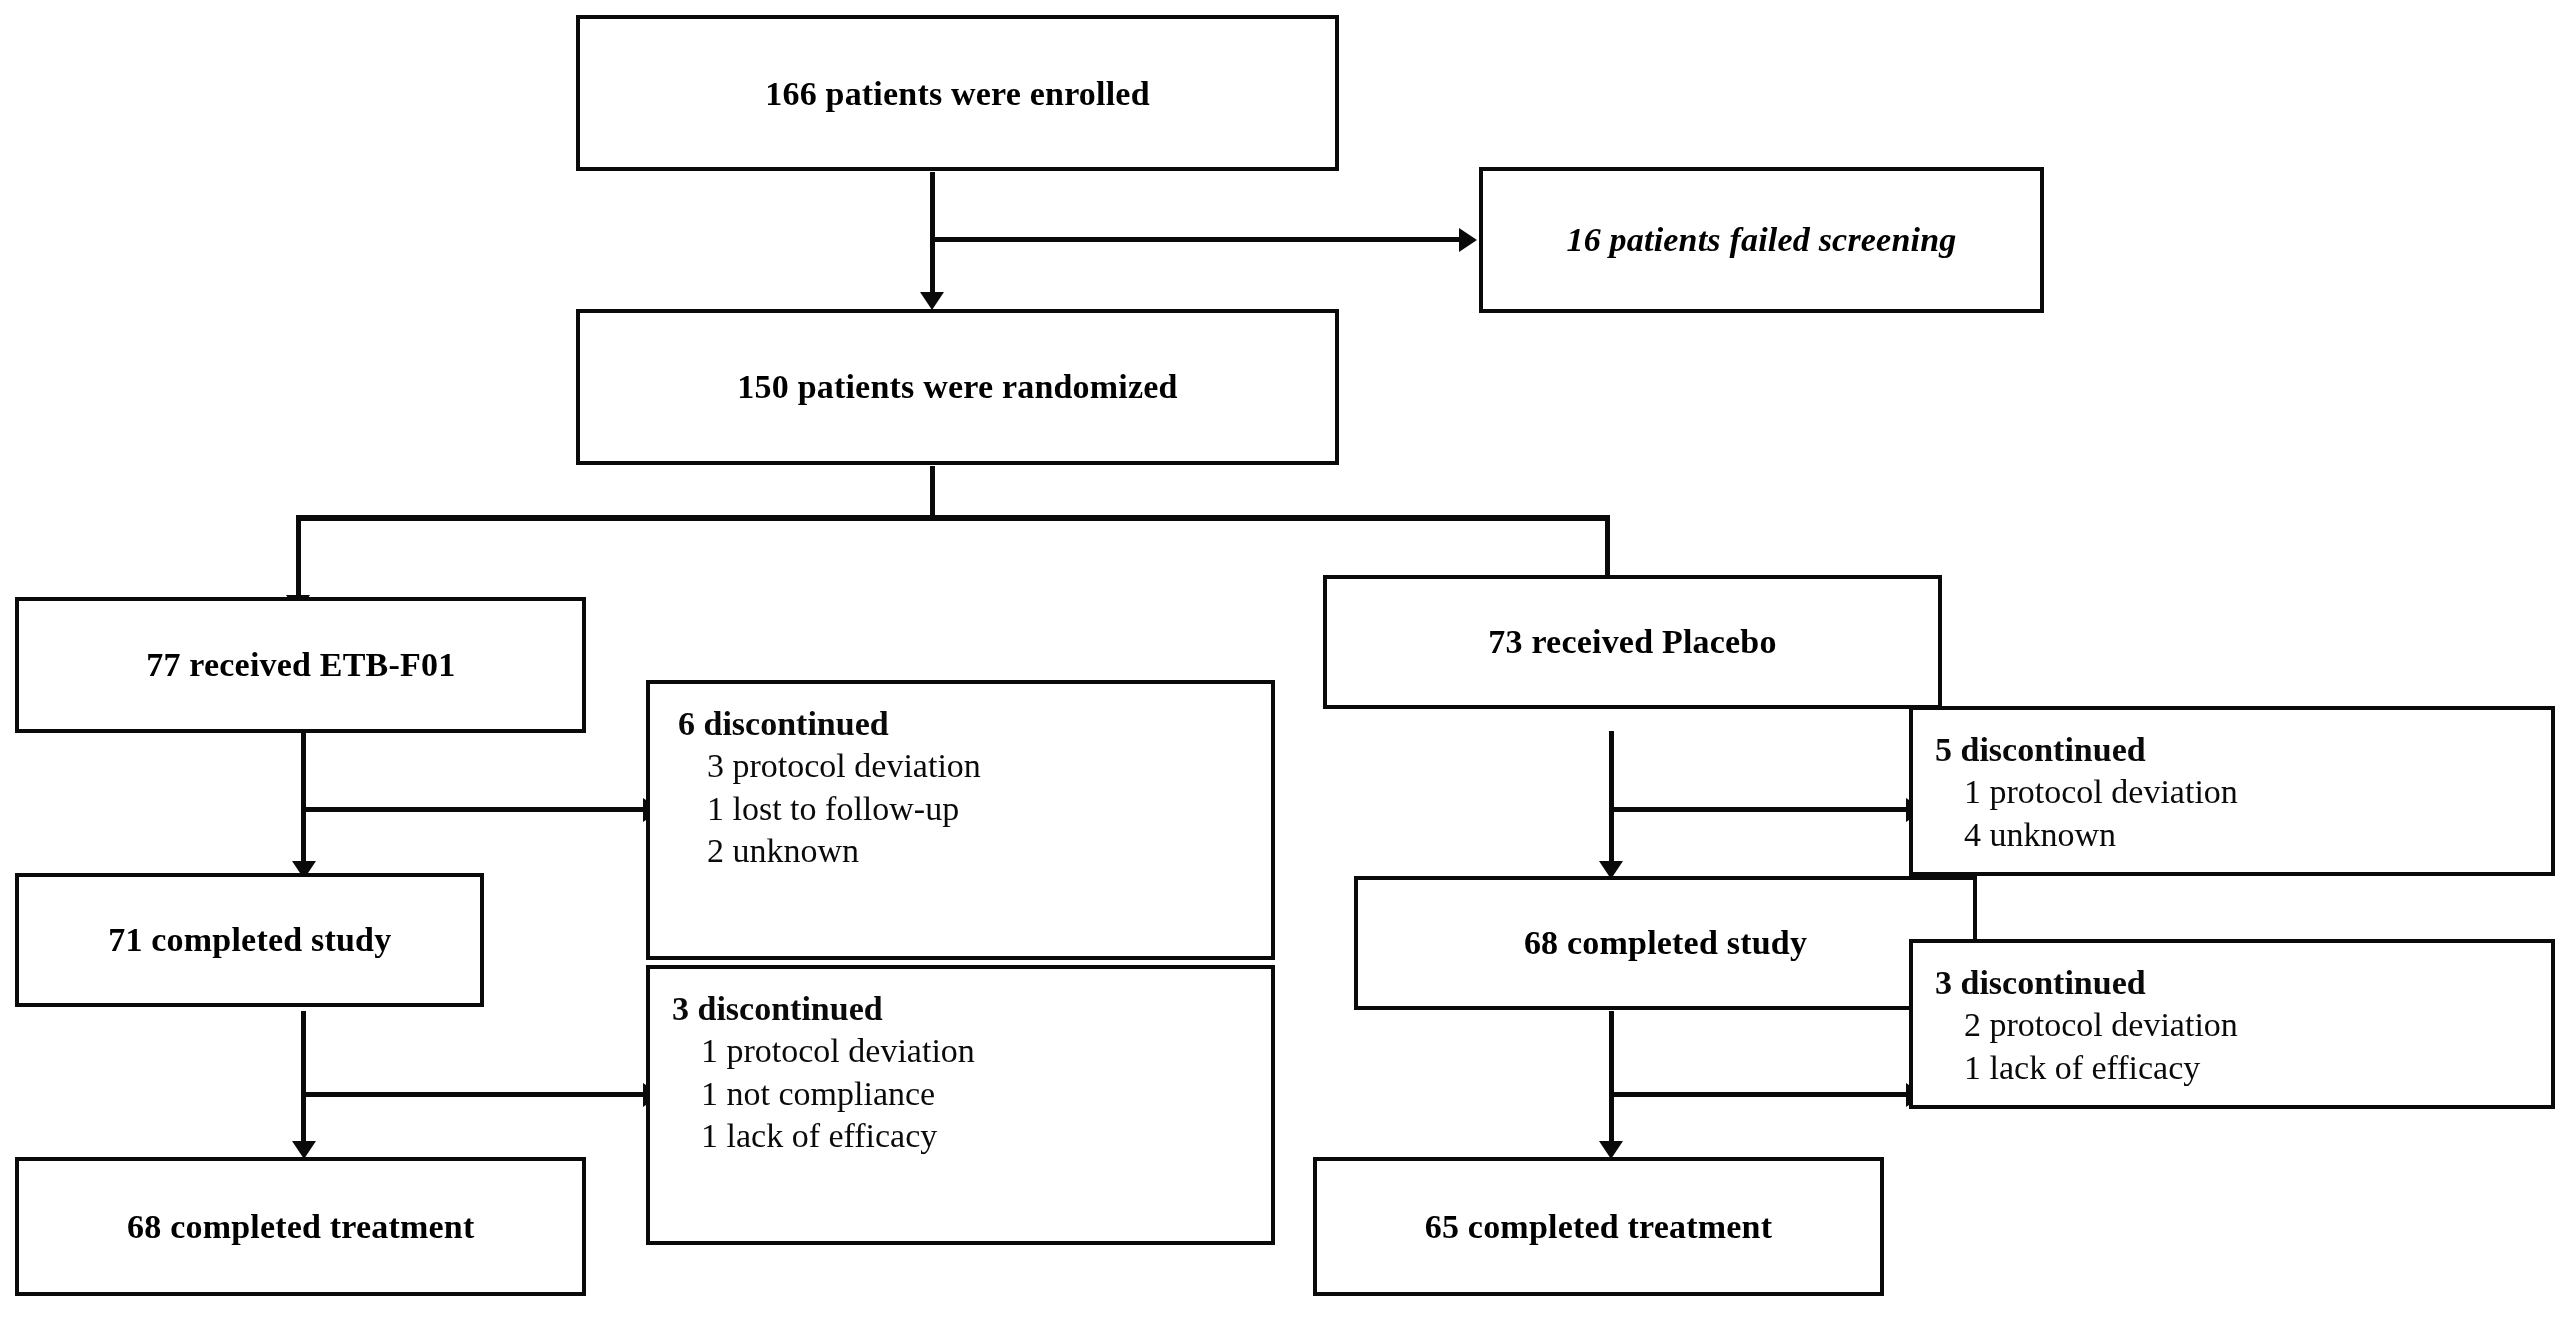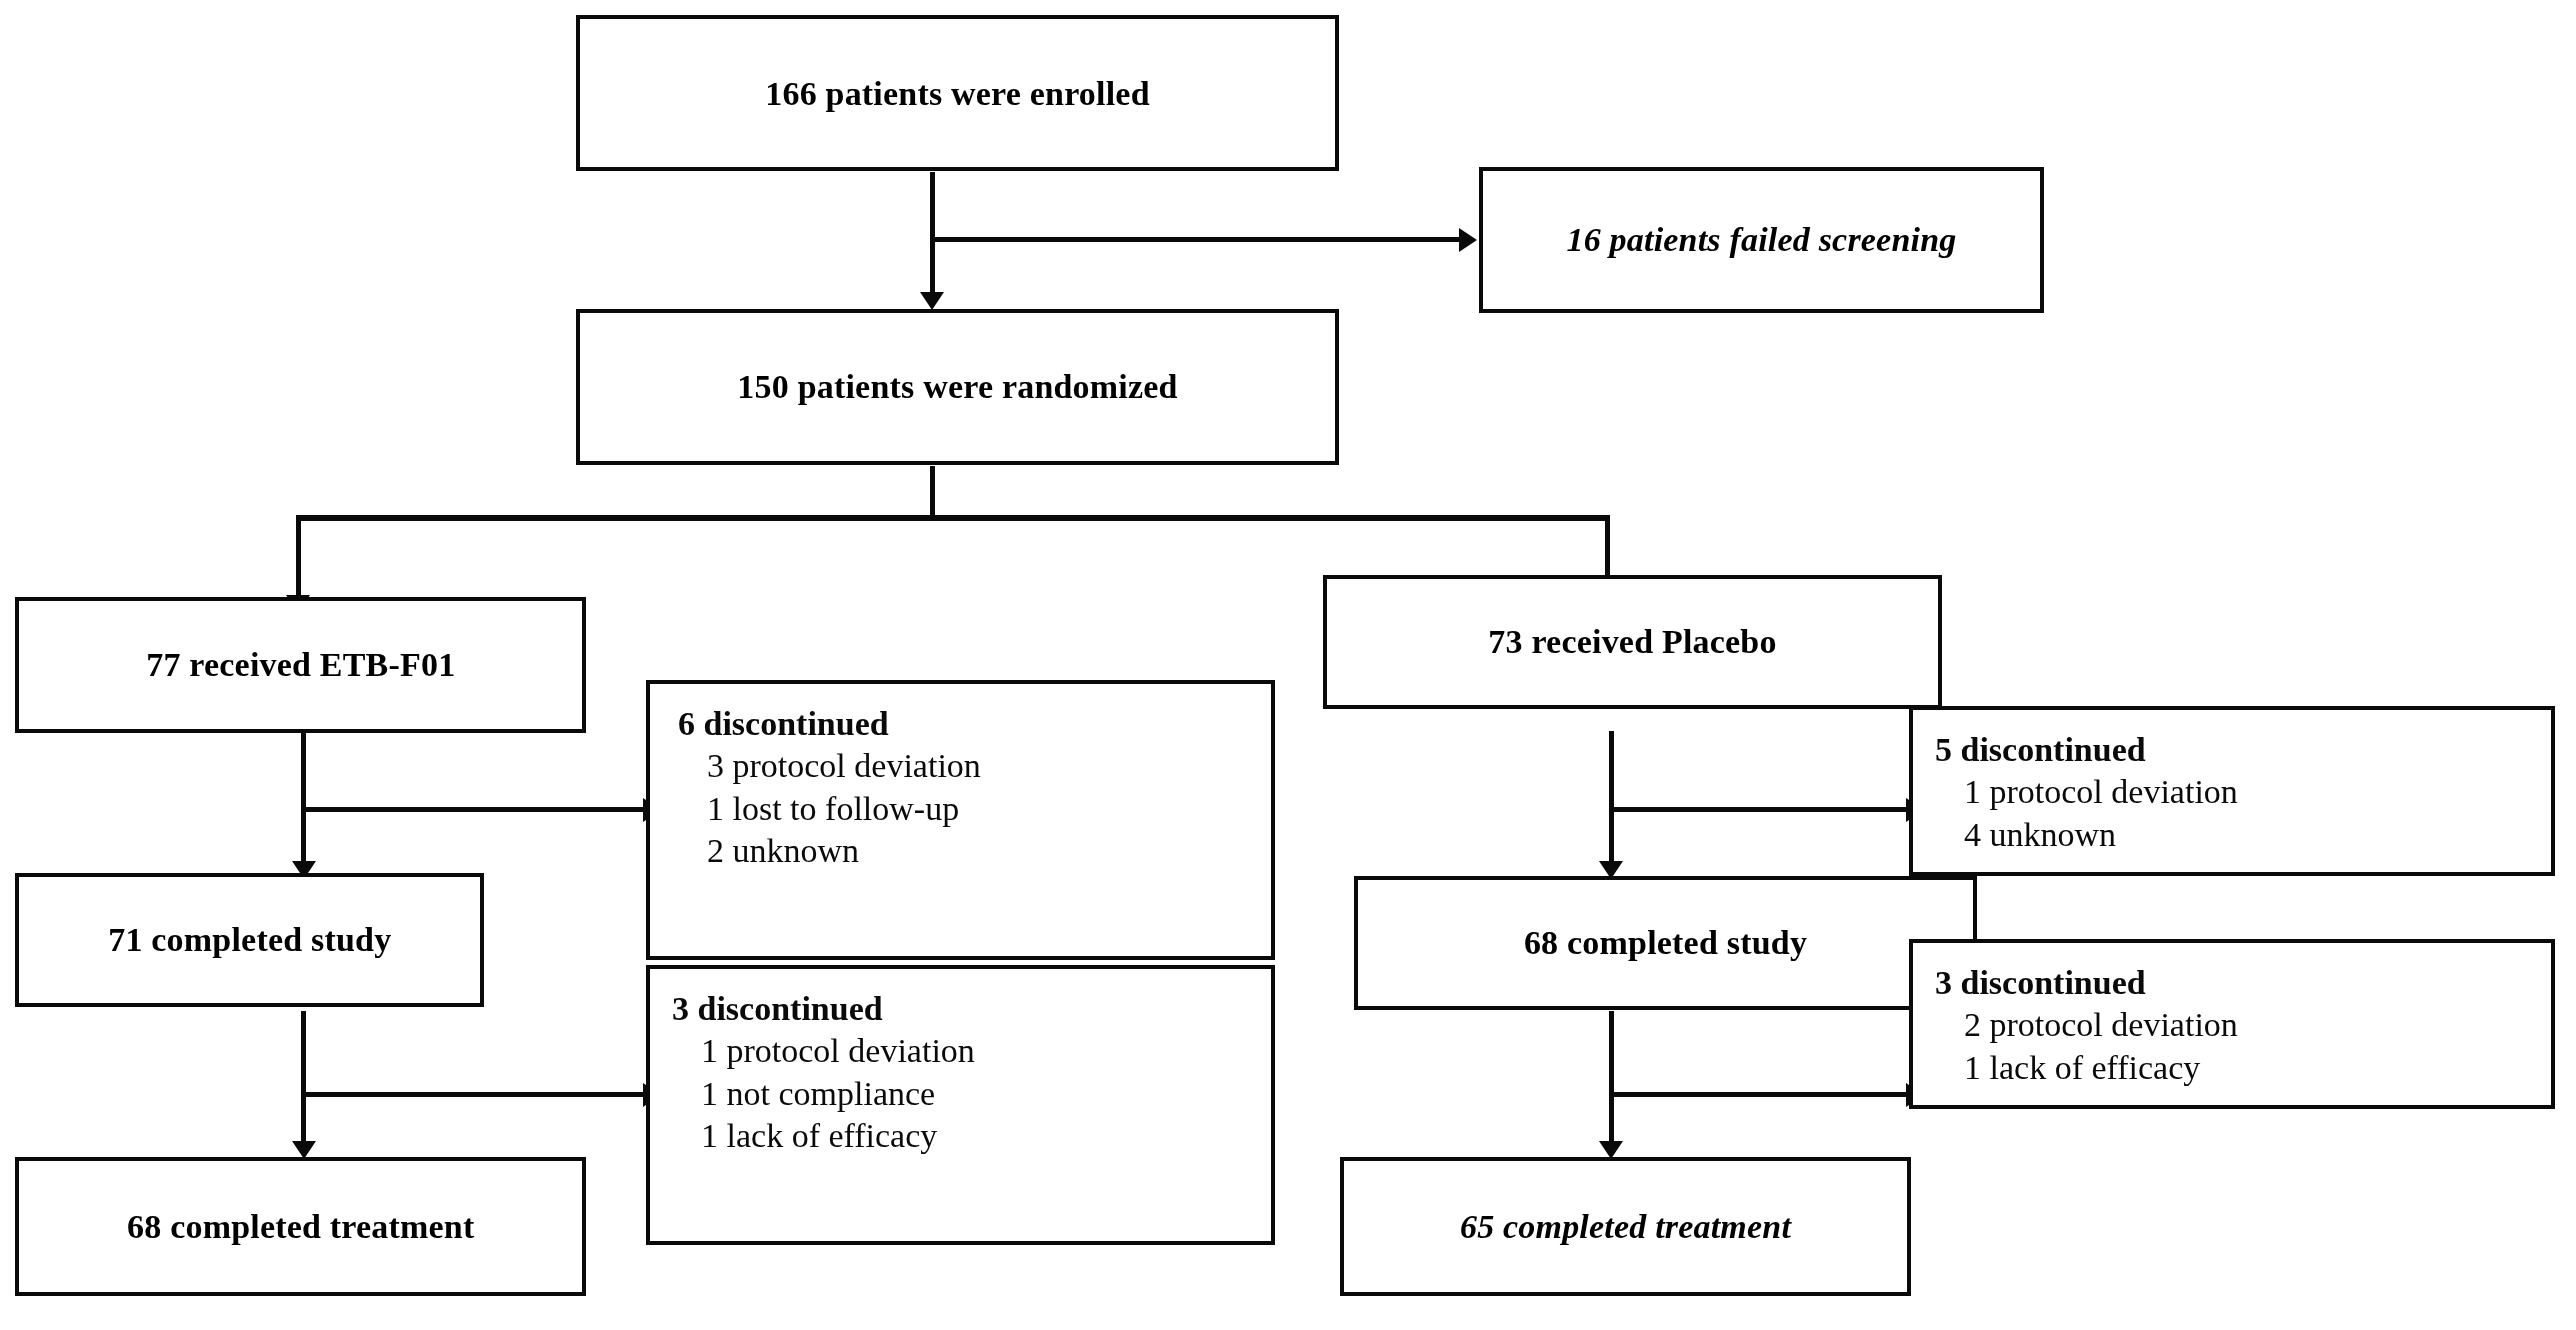--- a/index.html
+++ b/index.html
@@ -162,18 +162,18 @@
   <div class="arrow-down" style="left:1599px; top:1141px;"></div>
   <div class="edge h" style="left:1609px; top:1092px; width:303px; height:5.1px;"></div>
   <div class="arrow-right" style="left:1906px; top:1083px;"></div>
 
   <div class="node detail" style="left:1909px; top:939px; width:646px; height:170px;">
     <span class="head">3 discontinued</span>
     <span class="sub">2 protocol deviation</span>
     <span class="sub">1 lack of efficacy</span>
   </div>
 
-  <div class="node" style="left:1340px; top:1157px; width:571px; height:139px;font-style:italic;">
+  <div class="node" style="left:1313px; top:1157px; width:571px; height:139px;">
     <span class="label">65 completed treatment</span>
   </div>
 
 </div>
 
 
 </body></html>

